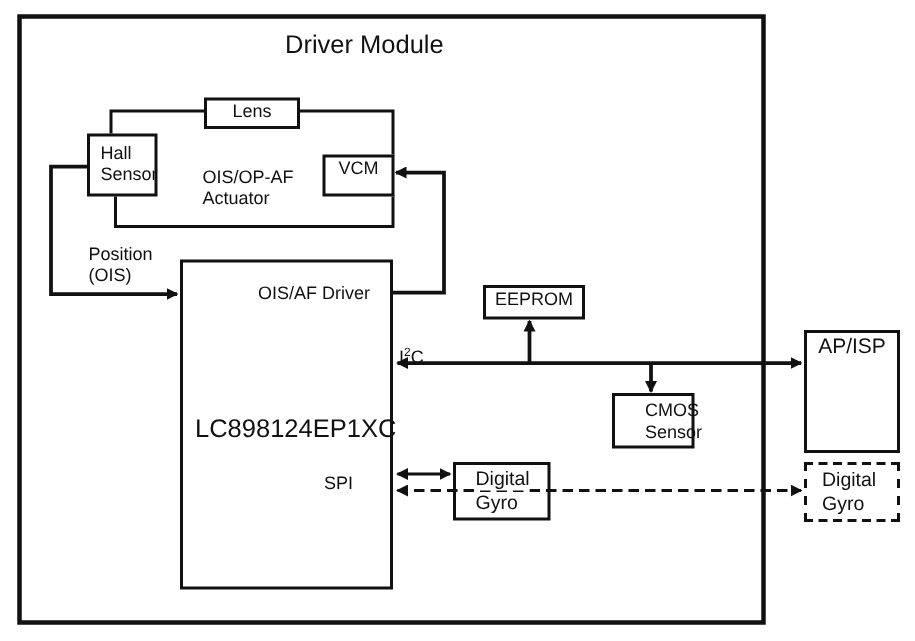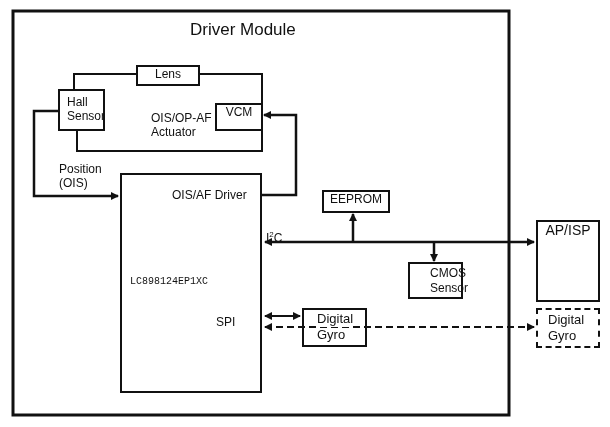--- a/index.html
+++ b/index.html
@@ -45,40 +45,40 @@
 
 <div class="box center" style="left:136px; top:65px; width:64px; height:21px; font-size:12px;">
   <span>Lens</span>
 </div>
 
 <div class="box" style="left:58px; top:89px; width:47px; height:42px; font-size:12px; padding:4px 0 0 7px; line-height:1.2;">
   <div>Hall</div>
   <div>Sensor</div>
 </div>
 
-<div class="lbl" style="left:135px; top:112px; font-size:12px;margin-left:16px;">
+<div class="lbl" style="left:135px; top:112px; font-size:12px;">
   <div>OIS/OP-AF</div>
   <div>Actuator</div>
 </div>
 
 <div class="box center" style="left:215px; top:103px; width:48px; height:28px; font-size:12px;">
   <span>VCM</span>
 </div>
 
 <div class="lbl" style="left:59px; top:163px; font-size:12px;">
   <div>Position</div>
   <div>(OIS)</div>
 </div>
 
 <div class="box" style="left:120px; top:173px; width:142px; height:220px;"></div>
 <div class="lbl" style="left:172px; top:189px; font-size:12px;">OIS/AF Driver</div>
 <div class="lbl" style="left:230px; top:230px; font-size:12px;margin-left:36px;">
   <span>I</span><sup style="font-size:8px;">2</sup><span>C</span>
 </div>
-<div class="lbl" style="left:130px; top:276px; font-size:10px;font-family:Liberation Mono, monospace;">LC898124EP1XC</div>
+<div class="lbl" style="left:130px; top:276px; font-size:17px;">LC898124EP1XC</div>
 <div class="lbl" style="left:216px; top:316px; font-size:12px;">SPI</div>
 
 <div class="box center" style="left:322px; top:190px; width:68px; height:23px; font-size:12px;">
   <span>EEPROM</span>
 </div>
 
 <div class="box center" style="left:408px; top:262px; width:55px; height:37px; font-size:12px; flex-direction:column; line-height:1.2;padding-left:20px;">
   <span>CMOS</span>
   <span>Sensor</span>
 </div>

